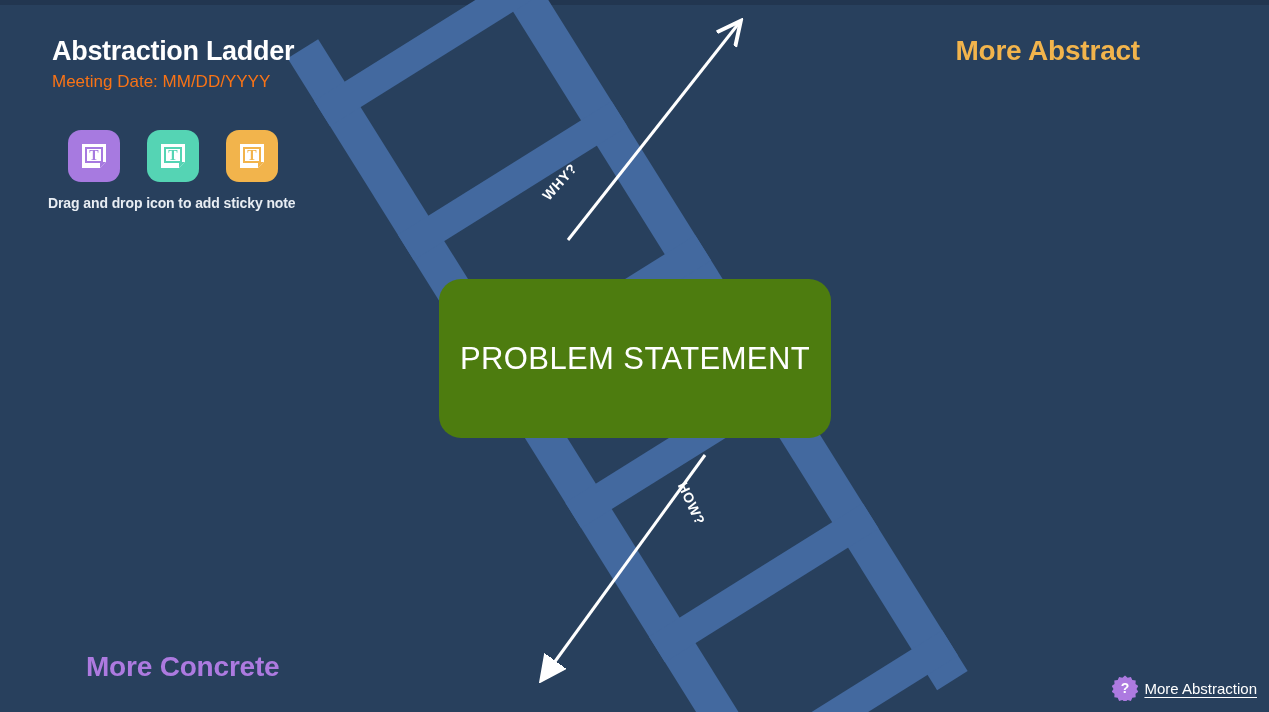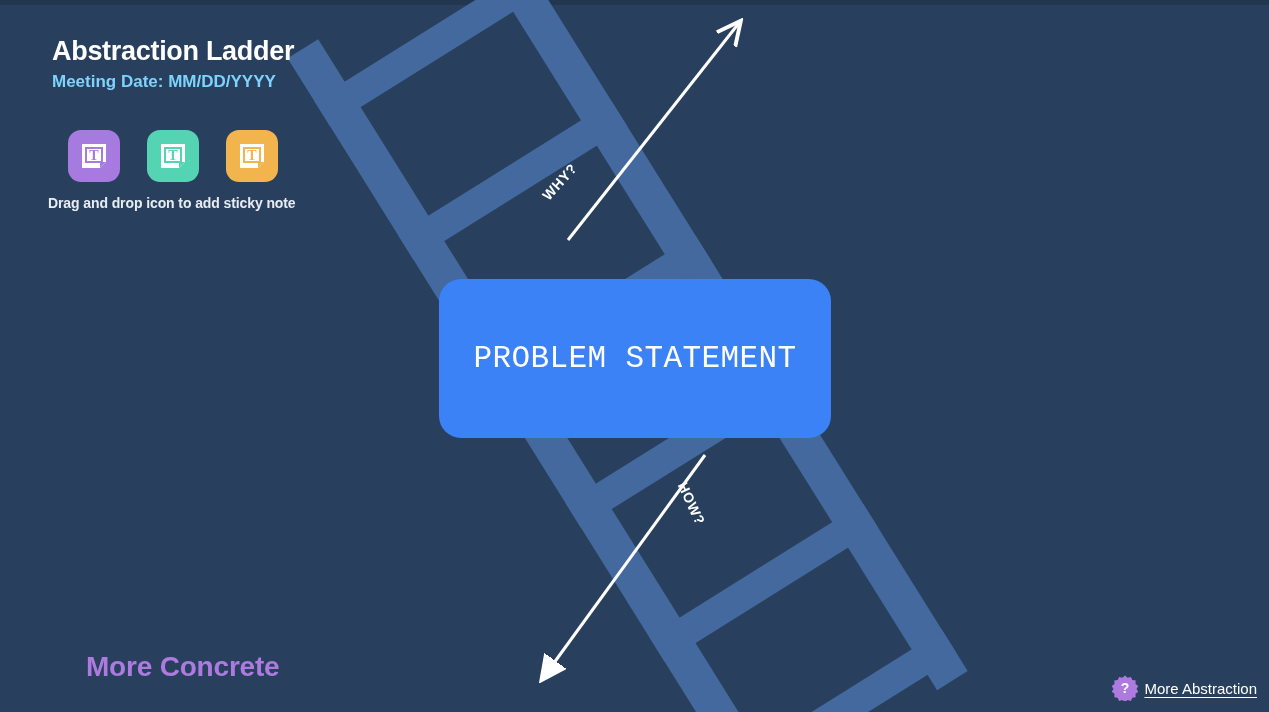--- a/index.html
+++ b/index.html
@@ -44,24 +44,24 @@
   #title {
     font-size: 27px;
     font-weight: bold;
     color: #ffffff;
     letter-spacing: -0.3px;
     margin: 0;
     line-height: 1.15;
   }
   #subtitle {
     font-size: 17px;
-    color: #7dd3fc;
+    color: #f97316;
     margin: 5px 0 0 0;
     line-height: 1.2;
-    font-weight: 700;
+    font-weight: 400;
   }
 
   
   #palette {
     position: absolute;
     left: 68px;
     top: 130px;
     display: flex;
     gap: 27px;
   }
@@ -108,26 +108,25 @@
     white-space: nowrap;
   }
 
   
   #problem-card {
     position: absolute;
     left: 439px;
     top: 279px;
     width: 392px;
     height: 159px;
-    background: #3b82f6;
+    background: #4d7c0f;
     border-radius: 22px;
     display: flex;
     align-items: center;
     justify-content: center;
-    font-family: Liberation Mono, monospace;
   }
   #problem-card-text {
     color: #ffffff;
     font-size: 31px;
     font-weight: 400;
     letter-spacing: 0.4px;
     text-align: center;
     padding: 0 16px;
   }
 
@@ -241,20 +240,21 @@
         <path d="M28 22 L22 28 V22 Z" fill="#f2b44c"></path>
         <rect x="8" y="8" width="16" height="14" fill="none" stroke="#f2b44c" stroke-width="2"></rect>
         <text x="16" y="20" text-anchor="middle" font-family="'Liberation Serif',serif" font-size="14" font-weight="bold" fill="#f2b44c">T</text>
       </svg>
     </div>
 
   </div>
 
   <div id="palette-hint">Drag and drop icon to add sticky note</div>
 
+  <div id="label-abstract">More Abstract</div>
   <div id="label-concrete">More Concrete</div>
 
   <div id="problem-card">
     <span id="problem-card-text">PROBLEM STATEMENT</span>
   </div>
 
   <div id="more-info">
     <span id="more-info-icon">
       <svg width="26" height="26" viewBox="0 0 26 26">
         <path fill="#ad7ae0" d="M13 0.6 l2.6 2.2 3.3 -0.9 1.4 3.1 3.4 0.6 -0.2 3.4 2.8 2 -1.8 2.9 1.8 2.9 -2.8 2 0.2 3.4 -3.4 0.6 -1.4 3.1 -3.3 -0.9 -2.6 2.2 -2.6 -2.2 -3.3 0.9 -1.4 -3.1 -3.4 -0.6 0.2 -3.4 -2.8 -2 1.8 -2.9 -1.8 -2.9 2.8 -2 -0.2 -3.4 3.4 -0.6 1.4 -3.1 3.3 0.9 z"></path>

